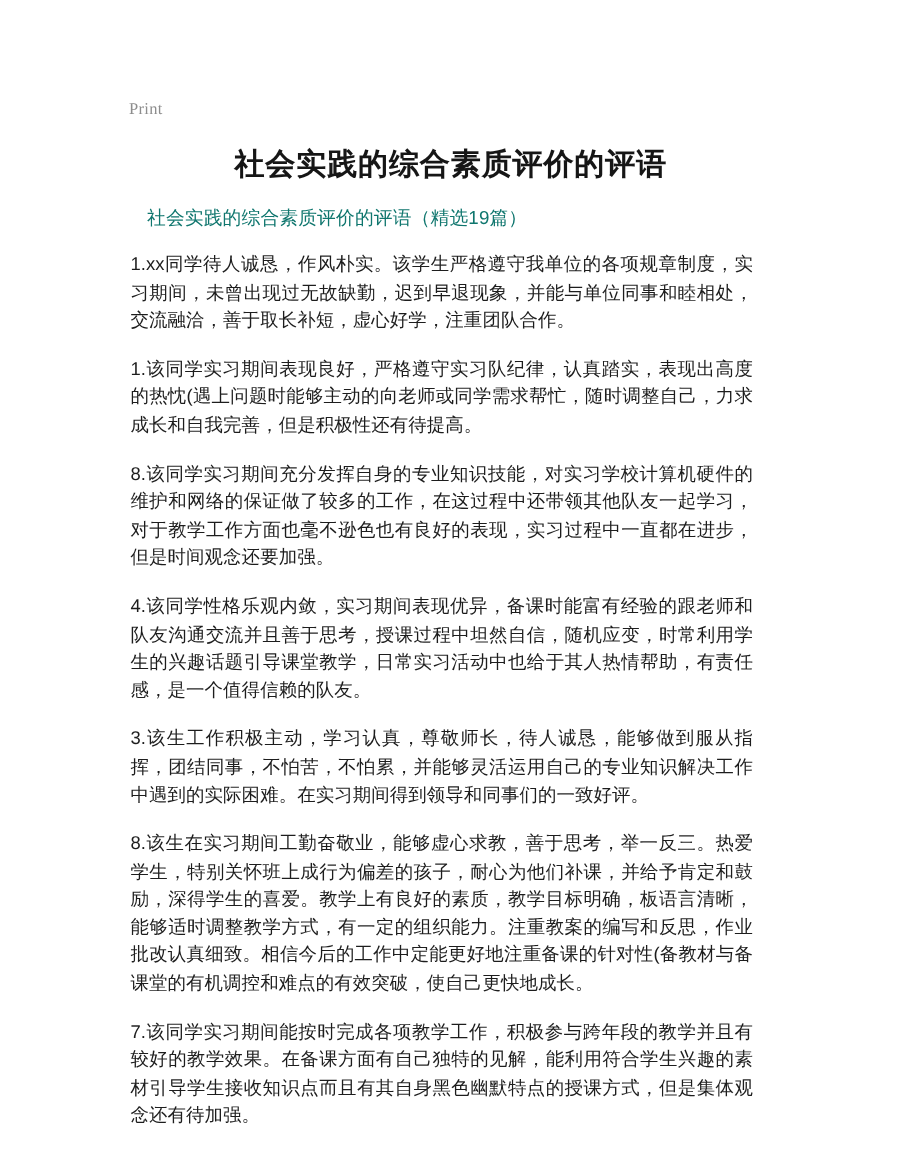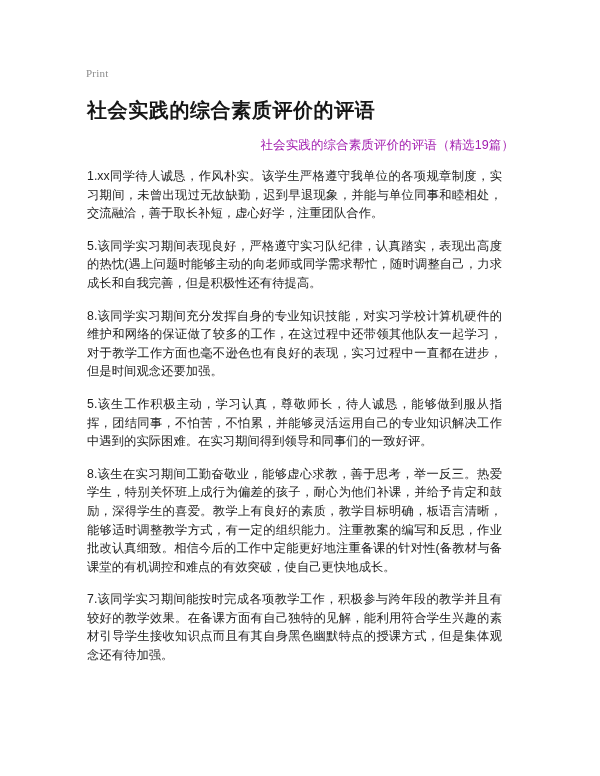--- a/index.html
+++ b/index.html
@@ -42,32 +42,32 @@
     left: 87px;
     top: 96px;
     width: 427px;
   }
 
   .doc-title {
     font-size: 20px;
     line-height: 28px;
     font-weight: 700;
     color: #161616;
+    text-align: center;
     letter-spacing: 0.6px;
     margin: 0 0 12px 0;
   }
 
   .doc-subtitle {
     font-size: 12.5px;
     line-height: 19px;
-    color: #a21caf;
+    color: #0f766e;
     font-weight: 400;
-    margin: 0 0 12px 0;
+    margin: 0 0 12px 11px;
     letter-spacing: 0.1px;
-    text-align: right;
   }
 
   .section-heading {
     font-size: 12.5px;
     line-height: 19px;
     font-weight: 700;
     color: #101010;
     margin: 0 0 12px 0;
     letter-spacing: 0.1px;
   }
@@ -94,21 +94,22 @@
   <div class="print-label">Print</div>
 
   <div class="doc-body">
 
     <h1 class="doc-title">社会实践的综合素质评价的评语</h1>
 
     <p class="doc-subtitle">社会实践的综合素质评价的评语（精选19篇）</p>
 
 
     <p class="para">1.xx同学待人诚恳，作风朴实。该学生严格遵守我单位的各项规章制度，实习期间，未曾出现过无故缺勤，迟到早退现象，并能与单位同事和睦相处，交流融洽，善于取长补短，虚心好学，注重团队合作。</p>
-    <p class="para">5.该同学实习期间表现良好，严格遵守实习队纪律，认真踏实，表现出高度的热忱(遇上问题时能够主动的向老师或同学需求帮忙，随时调整自己，力求成长和自我完善，但是积极性还有待提高。</p>
+    <p class="para">1.该同学实习期间表现良好，严格遵守实习队纪律，认真踏实，表现出高度的热忱(遇上问题时能够主动的向老师或同学需求帮忙，随时调整自己，力求成长和自我完善，但是积极性还有待提高。</p>
     <p class="para">8.该同学实习期间充分发挥自身的专业知识技能，对实习学校计算机硬件的维护和网络的保证做了较多的工作，在这过程中还带领其他队友一起学习，对于教学工作方面也毫不逊色也有良好的表现，实习过程中一直都在进步，但是时间观念还要加强。</p>
-    <p class="para">5.该生工作积极主动，学习认真，尊敬师长，待人诚恳，能够做到服从指挥，团结同事，不怕苦，不怕累，并能够灵活运用自己的专业知识解决工作中遇到的实际困难。在实习期间得到领导和同事们的一致好评。</p>
+    <p class="para">4.该同学性格乐观内敛，实习期间表现优异，备课时能富有经验的跟老师和队友沟通交流并且善于思考，授课过程中坦然自信，随机应变，时常利用学生的兴趣话题引导课堂教学，日常实习活动中也给于其人热情帮助，有责任感，是一个值得信赖的队友。</p>
+    <p class="para">3.该生工作积极主动，学习认真，尊敬师长，待人诚恳，能够做到服从指挥，团结同事，不怕苦，不怕累，并能够灵活运用自己的专业知识解决工作中遇到的实际困难。在实习期间得到领导和同事们的一致好评。</p>
     <p class="para">8.该生在实习期间工勤奋敬业，能够虚心求教，善于思考，举一反三。热爱学生，特别关怀班上成行为偏差的孩子，耐心为他们补课，并给予肯定和鼓励，深得学生的喜爱。教学上有良好的素质，教学目标明确，板语言清晰，能够适时调整教学方式，有一定的组织能力。注重教案的编写和反思，作业批改认真细致。相信今后的工作中定能更好地注重备课的针对性(备教材与备课堂的有机调控和难点的有效突破，使自己更快地成长。</p>
     <p class="para">7.该同学实习期间能按时完成各项教学工作，积极参与跨年段的教学并且有较好的教学效果。在备课方面有自己独特的见解，能利用符合学生兴趣的素材引导学生接收知识点而且有其自身黑色幽默特点的授课方式，但是集体观念还有待加强。</p>
 
   </div>
 
 </div>
 
 </body></html>

